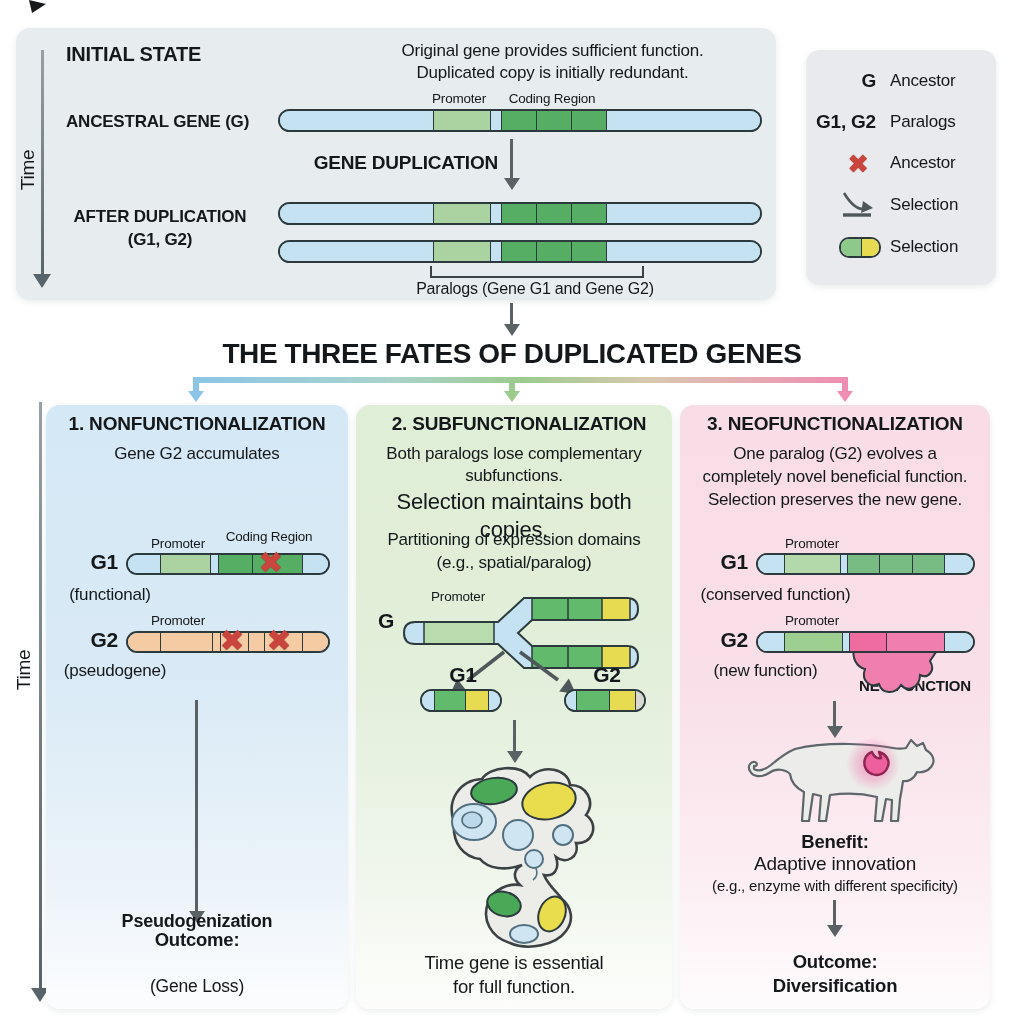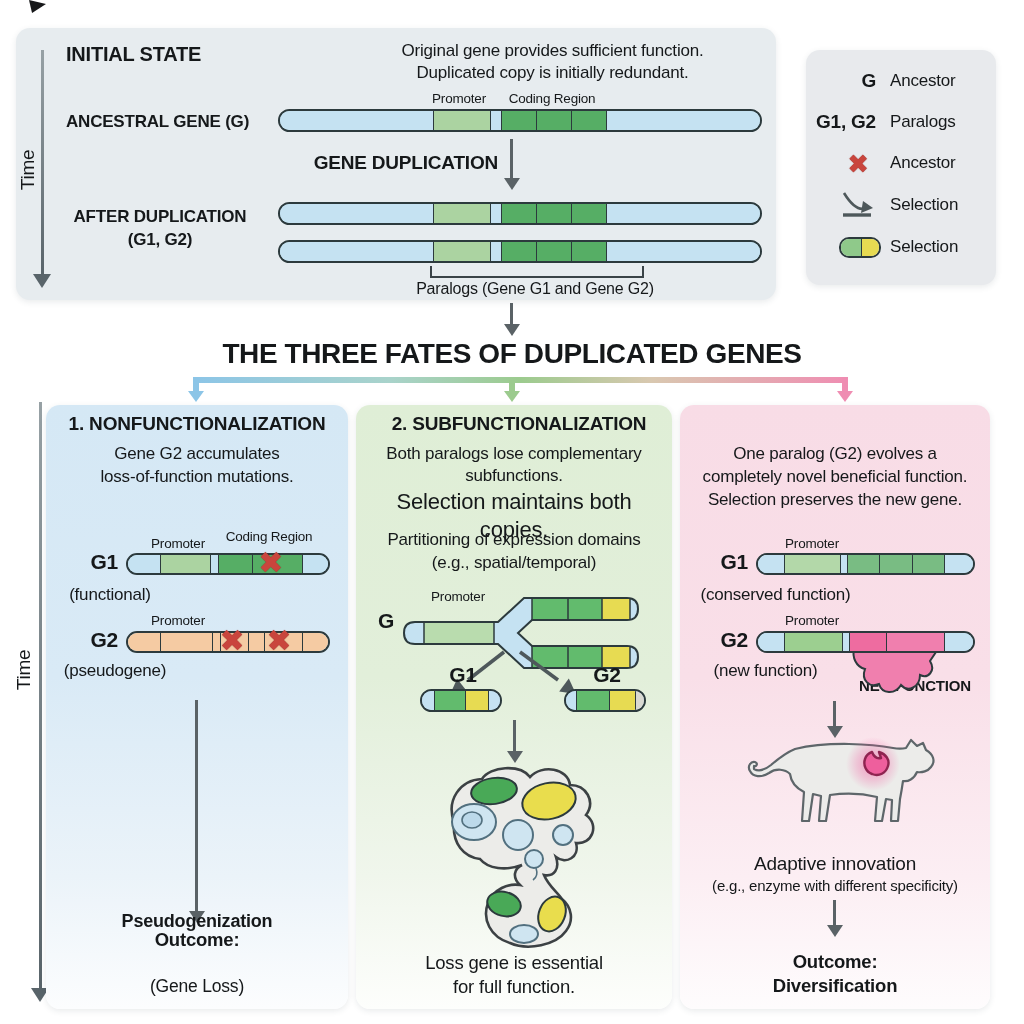--- a/index.html
+++ b/index.html
@@ -120,21 +120,20 @@
   <div class="head" style="left:504px;top:391px;border-top:11px solid #9ccb8e"></div>
   <div class="stub" style="left:842px;top:377px;height:14px;background:#ef8db2"></div>
   <div class="head" style="left:837px;top:391px;border-top:11px solid #ef8db2"></div>
 
   <div class="tline" style="left:39px;top:402px;height:588px"></div>
   <div class="t rot" style="left:-6px;top:658px;width:60px;font-size:19px;text-align:center">Time</div>
 
   <div class="panel" style="left:46px;top:405px;width:302px;height:604px;background:linear-gradient(180deg,#d5e8f5 0%,#d9eaf6 45%,#ebf3f9 78%,#fcfdfe 100%)"></div>
   <div class="t b c" style="left:46px;top:412px;width:302px;font-size:19px">1. NONFUNCTIONALIZATION</div>
   <div class="t c" style="left:56px;top:443px;width:282px;font-size:17px">Gene G2 accumulates</div>
-  <div class="t c" style="left:56px;top:466px;width:282px;font-size:17px">loss-of-function mutations.</div>
 
   <div class="t c" style="left:142px;top:536px;width:72px;font-size:13.5px">Promoter</div>
   <div class="t c" style="left:216px;top:529px;width:106px;font-size:13.5px">Coding Region</div>
   <div class="t b r" style="left:58px;top:549px;width:60px;font-size:21px">G1</div>
   <div class="genebar-wrap" style="left:126px;top:553px;width:204px;height:22px">
       <div class="genebar">
         <div class="seg" style="width: 16%; background: rgb(197, 226, 242);"></div>
         <div class="seg sb" style="width: 25%; background: rgb(171, 211, 161);"></div>
         <div class="seg sb" style="width: 4%; background: rgb(197, 226, 242);"></div>
         <div class="seg sb" style="width: 17%; background: rgb(86, 174, 101);"></div>
@@ -166,21 +165,21 @@
   <div class="t b c" style="left:86px;top:928px;width:222px;font-size:18.5px">Outcome:</div>
   <div class="t b c" style="left:86px;top:910px;width:222px;font-size:18px">Pseudogenization</div>
   <div class="t c" style="left:86px;top:976px;width:222px;font-size:17.5px">(Gene Loss)</div>
 
   <div class="panel" style="left:356px;top:405px;width:316px;height:604px;background:linear-gradient(180deg,#dfeed6 0%,#e2efda 45%,#f0f6ec 78%,#fdfefc 100%)"></div>
   <div class="t b c" style="left:361px;top:412px;width:316px;font-size:19px">2. SUBFUNCTIONALIZATION</div>
   <div class="t c" style="left:362px;top:465px;width:304px;font-size:17px">subfunctions.</div>
   <div class="t c" style="left:362px;top:443px;width:304px;font-size:17px">Both paralogs lose complementary</div>
   <div class="t c" style="left:362px;top:488px;width:304px;font-size:22px">Selection maintains both copies.</div>
   <div class="t c" style="left:362px;top:529px;width:304px;font-size:17px">Partitioning of expression domains</div>
-  <div class="t c" style="left:362px;top:552px;width:304px;font-size:17px">(e.g., spatial/temporal)</div>
+  <div class="t c" style="left:362px;top:552px;width:304px;font-size:17px">(e.g., spatial/paralog)</div>
 
   <div class="t c" style="left:418px;top:589px;width:80px;font-size:13.5px">Promoter</div>
   <div class="t b" style="left:378px;top:608px;font-size:21px">G</div>
 
   <svg style="left:398px;top:586px" width="256" height="108" viewBox="0 0 256 108">
     <path d="M 17,36 L 100,36 L 126,12 L 229,12 Q 240,12 240,23 Q 240,34 229,34 L 134,34 L 120,47 L 134,60 L 229,60 Q 240,60 240,71 Q 240,82 229,82 L 126,82 L 100,58 L 17,58 Q 6,58 6,47 Q 6,36 17,36 Z" fill="#c5e2f2" stroke="#2c3a3d" stroke-width="2"></path>
     <rect x="26" y="37" width="70" height="20" fill="#b9dcae"></rect>
     <line x1="26" y1="36" x2="26" y2="58" stroke="#2c3a3d" stroke-width="1.5"></line>
     <line x1="96" y1="36" x2="96" y2="58" stroke="#2c3a3d" stroke-width="1.5"></line>
     <g>
@@ -236,24 +235,25 @@
     <ellipse cx="40" cy="58" rx="10" ry="8" fill="#bcd9ea" stroke="#52707f" stroke-width="1.6"></ellipse>
     <circle cx="86" cy="73" r="15" fill="#cfe5f1" stroke="#52707f" stroke-width="2"></circle>
     <circle cx="131" cy="73" r="10" fill="#cfe5f1" stroke="#52707f" stroke-width="2"></circle>
     <circle cx="102" cy="97" r="9" fill="#cfe5f1" stroke="#52707f" stroke-width="2"></circle>
     <path d="M 104,106 C 106,112 104,116 101,118" fill="none" stroke="#52707f" stroke-width="1.6"></path>
     <ellipse cx="72" cy="142" rx="17" ry="12" fill="#49a957" stroke="#2c3a3d" stroke-width="2" transform="rotate(14 72 142)"></ellipse>
     <ellipse cx="120" cy="152" rx="13" ry="18" fill="#e9dd4d" stroke="#2c3a3d" stroke-width="2" transform="rotate(22 120 152)"></ellipse>
     <ellipse cx="92" cy="172" rx="14" ry="9" fill="#cfe5f1" stroke="#52707f" stroke-width="2"></ellipse>
   </svg>
 
-  <div class="t c" style="left:366px;top:951px;width:296px;font-size:18.5px">Loss gene is essential</div>
+  <div class="t c" style="left:366px;top:951px;width:296px;font-size:18.5px">Time gene is essential</div>
   <div class="t c" style="left:366px;top:975px;width:296px;font-size:18.5px">for full function.</div>
 
   <div class="panel" style="left:680px;top:405px;width:310px;height:604px;background:linear-gradient(180deg,#f8dce6 0%,#f9dfe8 45%,#fceef3 78%,#fefcfd 100%)"></div>
+  <div class="t b c" style="left:680px;top:412px;width:310px;font-size:19px">3. NEOFUNCTIONALIZATION</div>
   <div class="t c" style="left:684px;top:443px;width:302px;font-size:17px">One paralog (G2) evolves a</div>
   <div class="t c" style="left:684px;top:466px;width:302px;font-size:17px">completely novel beneficial function.</div>
   <div class="t c" style="left:684px;top:489px;width:302px;font-size:17px">Selection preserves the new gene.</div>
 
   <div class="t c" style="left:772px;top:536px;width:80px;font-size:13.5px">Promoter</div>
   <div class="t b r" style="left:692px;top:549px;width:56px;font-size:21px">G1</div>
   <div class="genebar-wrap" style="left:756px;top:553px;width:219px;height:22px">
       <div class="genebar">
         <div class="seg" style="width: 12%; background: rgb(197, 226, 242);"></div>
         <div class="seg sb" style="width: 26%; background: rgb(179, 216, 169);"></div>
@@ -292,20 +292,21 @@
         <stop offset="0%" stop-color="#f2509a" stop-opacity="0.55"></stop>
         <stop offset="60%" stop-color="#f2509a" stop-opacity="0.25"></stop>
         <stop offset="100%" stop-color="#f2509a" stop-opacity="0"></stop>
       </radialGradient>
     </defs>
     <path d="M 173,12 L 178,4 L 184,10 L 190,7 L 193,14 C 200,18 203,25 198,31 C 195,35 189,37 184,36 C 181,43 175,46 170,45 C 169,52 168,58 167,63 L 165,85 L 158,85 L 159,64 L 153,63 L 149,85 L 142,85 L 144,61 C 128,57 110,57 97,59 L 93,85 L 86,85 L 88,60 L 80,58 L 76,85 L 69,85 L 71,56 C 63,52 58,46 57,38 C 52,33 43,32 36,37 C 28,42 20,41 17,35 C 14,30 18,25 22,26 C 25,27 24,31 21,30 L 21,33 C 26,36 33,33 38,29 C 45,23 52,17 62,13 C 95,5 140,8 160,12 C 165,13 169,13 173,12 Z" fill="#ececea" stroke="#5e666a" stroke-width="2.2" stroke-linejoin="round"></path>
     <circle cx="140" cy="28" r="27" fill="url(#organglow)"></circle>
     <path d="M 146,16 C 153,18 157,24 155,30 C 153,37 146,41 139,38 C 133,36 130,29 132,23 C 133,20 136,17 139,16 C 141,21 144,23 148,22 Z" fill="#ee5f9d" stroke="#8e2450" stroke-width="2.4" stroke-linejoin="round"></path>
   </svg>
 
+  <div class="t b c" style="left:682px;top:830px;width:306px;font-size:18.5px">Benefit:</div>
   <div class="t c" style="left:682px;top:852px;width:306px;font-size:19px">Adaptive innovation</div>
   <div class="t c" style="left:678px;top:877px;width:314px;font-size:15px">(e.g., enzyme with different specificity)</div>
 
   <div class="varrow" style="left:833px;top:900px;height:26px"></div>
   <div class="t b c" style="left:682px;top:950px;width:306px;font-size:18.5px">Outcome:</div>
   <div class="t b c" style="left:682px;top:974px;width:306px;font-size:18.5px">Diversification</div>
 
 </div>
 
 </body></html>

